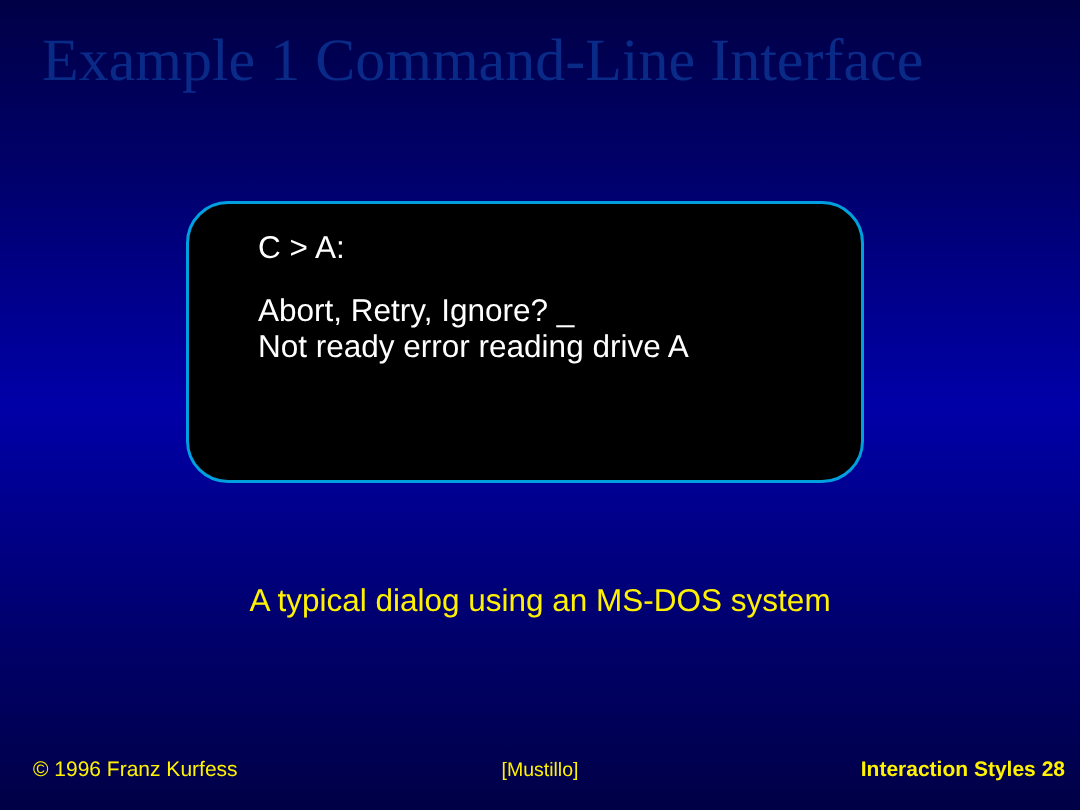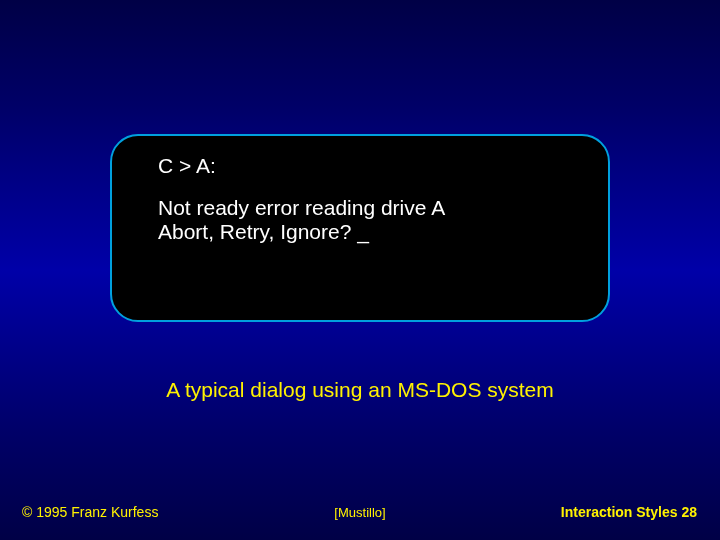--- a/index.html
+++ b/index.html
@@ -28,39 +28,39 @@
     position:absolute;
     top:16px; left:28px;
     font-size:40px;
     color:var(--title-col);
     font-weight:400;
     white-space:nowrap;
   }
 
   .term{
     position:absolute;
-    left:110px; top:134px;
-    width:500px; height:188px;
+    left:124px; top:134px;
+    width:452px; height:188px;
     background:#000;
     border:2px solid #00a0de;
     border-radius:28px;
     box-sizing:border-box;
     padding:18px 0 0 46px;
     font-family:Arial,Helvetica,sans-serif;
     font-size:21px;
     color:var(--white);
     line-height:1.15;
   }
   .term .blk{margin-bottom:18px;}
   .term .blk:last-child{margin-bottom:0;}
   .cursor{display:inline;}
 
   .caption{
     position:absolute;
-    top:378px;
+    top:389px;
     left:0; width:100%;
     text-align:center;
     font-family:Arial,Helvetica,sans-serif;
     font-size:21px;
     color:var(--yellow);
   }
 
   .copyright{
     position:absolute;
     left:22px; bottom:20px;
@@ -73,43 +73,44 @@
     left:0; width:100%;
     bottom:20px;
     text-align:center;
     font-family:Arial,Helvetica,sans-serif;
     font-size:13px;
     color:var(--yellow);
     margin-top:15px;
   }
   .pagelbl{
     position:absolute;
-    right:23px; bottom:20px;
+    right:10px; bottom:20px;
     font-family:Arial,Helvetica,sans-serif;
     font-size:14px;
     font-weight:700;
     color:var(--yellow);
   }
   .pagelbl .num{font-weight:700;}
 </style>
 </head>
 <body>
 
 <div class="slide">
 
+  <div class="title">Example 1 Command-Line Interface</div>
 
   <div class="term">
     <div class="blk">C &gt; A:</div>
     <div class="blk">
+      <div><span>Abort, Retry, Ignore? </span><span class="cursor">_</span></div>
       <div>Not ready error reading drive A</div>
-      <div><span>Abort, Retry, Ignore? </span><span class="cursor">_</span></div>
     </div>
   </div>
 
   <div class="caption">A typical dialog using an MS-DOS system</div>
 
-  <div class="copyright">© 1995 Franz Kurfess</div>
+  <div class="copyright">© 1996 Franz Kurfess</div>
 
   <div class="citation">[Mustillo]</div>
 
   <div class="pagelbl"><span>Interaction Styles  </span><span class="num">28</span></div>
 
 </div>
 
 </body></html>

